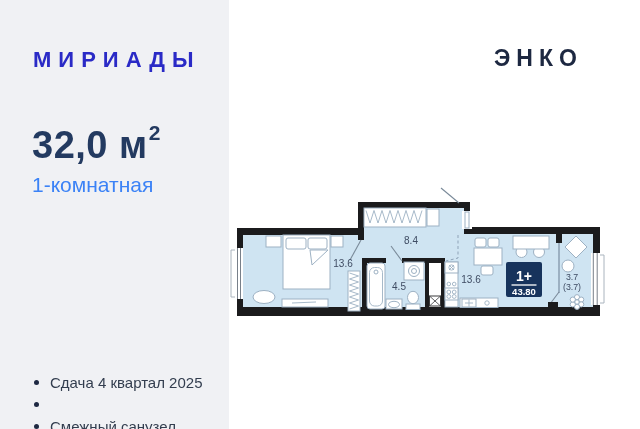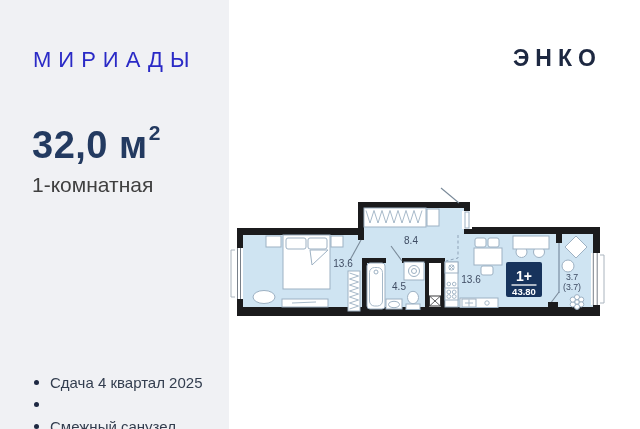--- a/index.html
+++ b/index.html
@@ -7,40 +7,40 @@
     width:640px;height:429px;position:relative;overflow:hidden;
     background:#ffffff;
     font-family:"Liberation Sans", sans-serif;
   }
   .left-panel{
     position:absolute;left:0;top:0;width:229px;height:429px;
     background:#f0f1f4;
   }
   .brand{
     position:absolute;left:33px;top:47px;
-    font-size:22px;font-weight:400;letter-spacing:7px;
+    font-size:22px;font-weight:700;letter-spacing:7px;
     color:#2a2ac6;white-space:nowrap;
   }
   .dev-logo{
     position:absolute;left:494px;top:45px;
     font-size:23px;font-weight:700;letter-spacing:6px;
-    color:#1d2841;white-space:nowrap;margin-left:19px;
+    color:#1d2841;white-space:nowrap;
   }
   .area-line{
     position:absolute;left:32px;top:124px;
     font-size:38px;font-weight:700;color:#233a60;
     letter-spacing:.5px;white-space:nowrap;
   }
   .area-line sup{
     font-size:21px;font-weight:700;
     position:relative;top:-4px;left:1px;
   }
   .room-type{
     position:absolute;left:32px;top:173px;
-    font-size:21px;font-weight:500;color:#404040;
+    font-size:21px;font-weight:500;color:#3b82f6;
   }
   ul.features{
     position:absolute;left:34px;top:375px;margin:0;padding:0;
     list-style:none;
   }
   ul.features li{
     display:flex;align-items:center;
     height:14px;margin-bottom:8px;
     font-size:15px;color:#333e4f;white-space:nowrap;
   }

